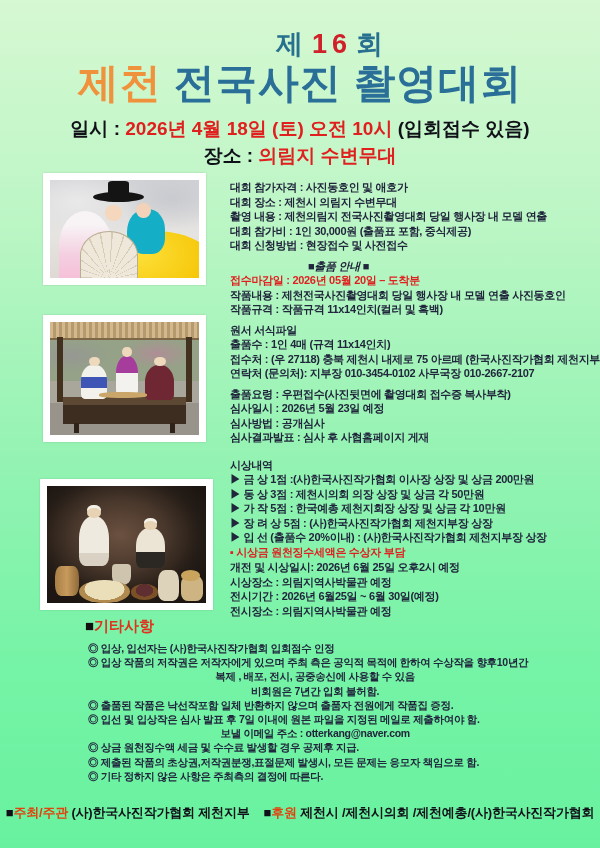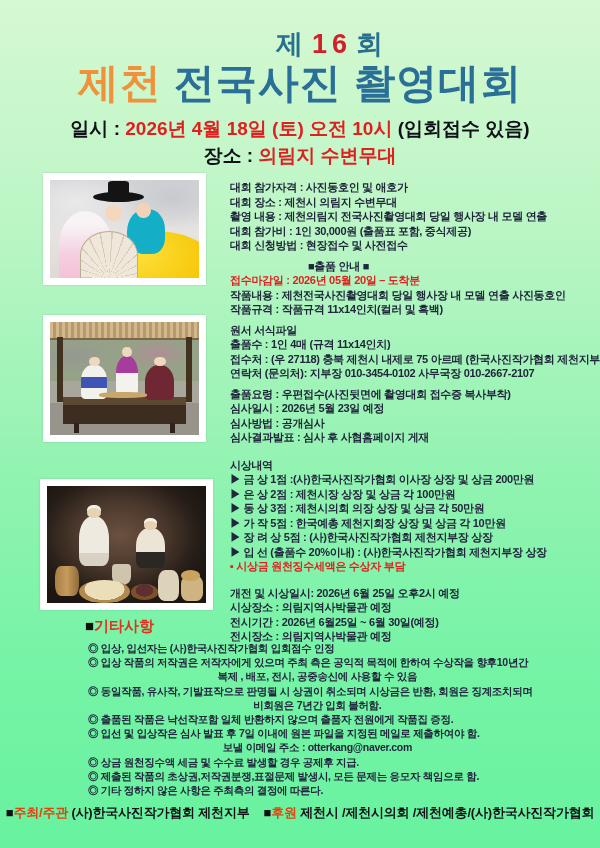--- a/index.html
+++ b/index.html
@@ -82,22 +82,22 @@
   .p3 .bowl{left:53%;bottom:3%;width:17%;height:13%;border-radius:50%;
     background:radial-gradient(at 50% 40%,#5e2e30 0 45%,#7c5026 46%);}
   .p3 .sack1{right:17%;bottom:2%;width:13%;height:26%;border-radius:35% 35% 30% 30%;background:#ddd3ba;}
   .p3 .sack2{right:2%;bottom:2%;width:14%;height:22%;border-radius:35% 35% 30% 30%;background:#cdb482;}
   .p3 .scoop{right:4%;bottom:19%;width:12%;height:9%;border-radius:50%;background:#caa35c;}
   
   .info{position:absolute;left:230px;top:180px;width:370px;color:#20263c;
     font-size:11px;line-height:14.5px;letter-spacing:-0.3px;white-space:nowrap;}
   .info .g6{margin-top:6px;}
   .info .g5{margin-top:13px;}
-  .info .g8{margin-top:12px;}
-  .notice-title{padding-left:78px;}
+  .info .g8{margin-top:1px;}
+  .notice-title{padding-left:78px;font-style:italic;}
   
   .etc-title{position:absolute;left:85px;top:617px;font-size:15px;color:#e0321e;white-space:nowrap;}
   .etc-title .sq{color:#111;}
   .etc{position:absolute;left:88px;top:641px;color:#20263c;font-size:10.5px;
     line-height:14.2px;letter-spacing:-0.3px;white-space:nowrap;}
   .etc .cont{padding-left:14px;text-align:center;}
   
   .footer{position:absolute;top:804px;left:0;width:100%;text-align:center;
     font-size:13px;color:#101018;white-space:nowrap;letter-spacing:-0.2px;}
   .footer .label{color:#e2420e;}
@@ -174,40 +174,38 @@
     <div class="g6">원서 서식파일</div>
     <div>출품수 : 1인 4매 (규격 11x14인치)</div>
     <div>접수처 : (우 27118) 충북 제천시 내제로 75 아르떼 (한국사진작가협회 제천지부)</div>
     <div>연락처 (문의처): 지부장 010-3454-0102 사무국장 010-2667-2107</div>
     <div class="g6">출품요령 : 우편접수(사진뒷면에 촬영대회 접수증 복사부착)</div>
     <div>심사일시 : 2026년 5월 23일 예정</div>
     <div>심사방법 : 공개심사</div>
     <div>심사결과발표 : 심사 후 사협홈페이지 게재</div>
     <div class="g5">시상내역</div>
     <div>▶ 금 상 1점 :(사)한국사진작가협회 이사장 상장 및 상금 200만원</div>
-    <div>▶ 은 상 2점 : 제천시장 상장 및 상금 각 100만원</div>
     <div>▶ 동 상 3점 : 제천시의회 의장 상장 및 상금 각 50만원</div>
     <div>▶ 가 작 5점 : 한국예총 제천지회장 상장 및 상금 각 10만원</div>
     <div>▶ 장 려 상 5점 : (사)한국사진작가협회 제천지부장 상장</div>
     <div>▶ 입 선 (출품수 20%이내) : (사)한국사진작가협회 제천지부장 상장</div>
     <div class="red">▪ 시상금 원천징수세액은 수상자 부담</div>
     <div class="g8">개전 및 시상일시: 2026년 6월 25일 오후2시 예정</div>
     <div>시상장소 : 의림지역사박물관 예정</div>
     <div>전시기간 : 2026년 6월25일 ~ 6월 30일(예정)</div>
     <div>전시장소 : 의림지역사박물관 예정</div>
   </section>
 
   <div class="etc-title">
     <span class="sq">■</span><span>기타사항</span>
   </div>
   <section class="etc">
     <div>◎ 입상, 입선자는 (사)한국사진작가협회 입회점수 인정</div>
     <div>◎ 입상 작품의 저작권은 저작자에게 있으며 주최 측은 공익적 목적에 한하여 수상작을 향후10년간</div>
     <div class="cont">복제 , 배포, 전시, 공중송신에 사용할 수 있음</div>
-    <div>◎ 동일작품, 유사작, 기발표작으로 판명될 시 상권이 취소되며 시상금은 반환, 회원은 징계조치되며</div>
     <div class="cont">비회원은 7년간 입회 불허함.</div>
     <div>◎ 출품된 작품은 낙선작포함 일체 반환하지 않으며 출품자 전원에게 작품집 증정.</div>
     <div>◎ 입선 및 입상작은 심사 발표 후 7일 이내에 원본 파일을 지정된 메일로 제출하여야 함.</div>
     <div class="cont">보낼 이메일 주소 : otterkang@naver.com</div>
     <div>◎ 상금 원천징수액 세금 및 수수료 발생할 경우 공제후 지급.</div>
     <div>◎ 제출된 작품의 초상권,저작권분쟁,표절문제 발생시, 모든 문제는 응모자 책임으로 함.</div>
     <div>◎ 기타 정하지 않은 사항은 주최측의 결정에 따른다.</div>
   </section>
 
   <div class="footer">

